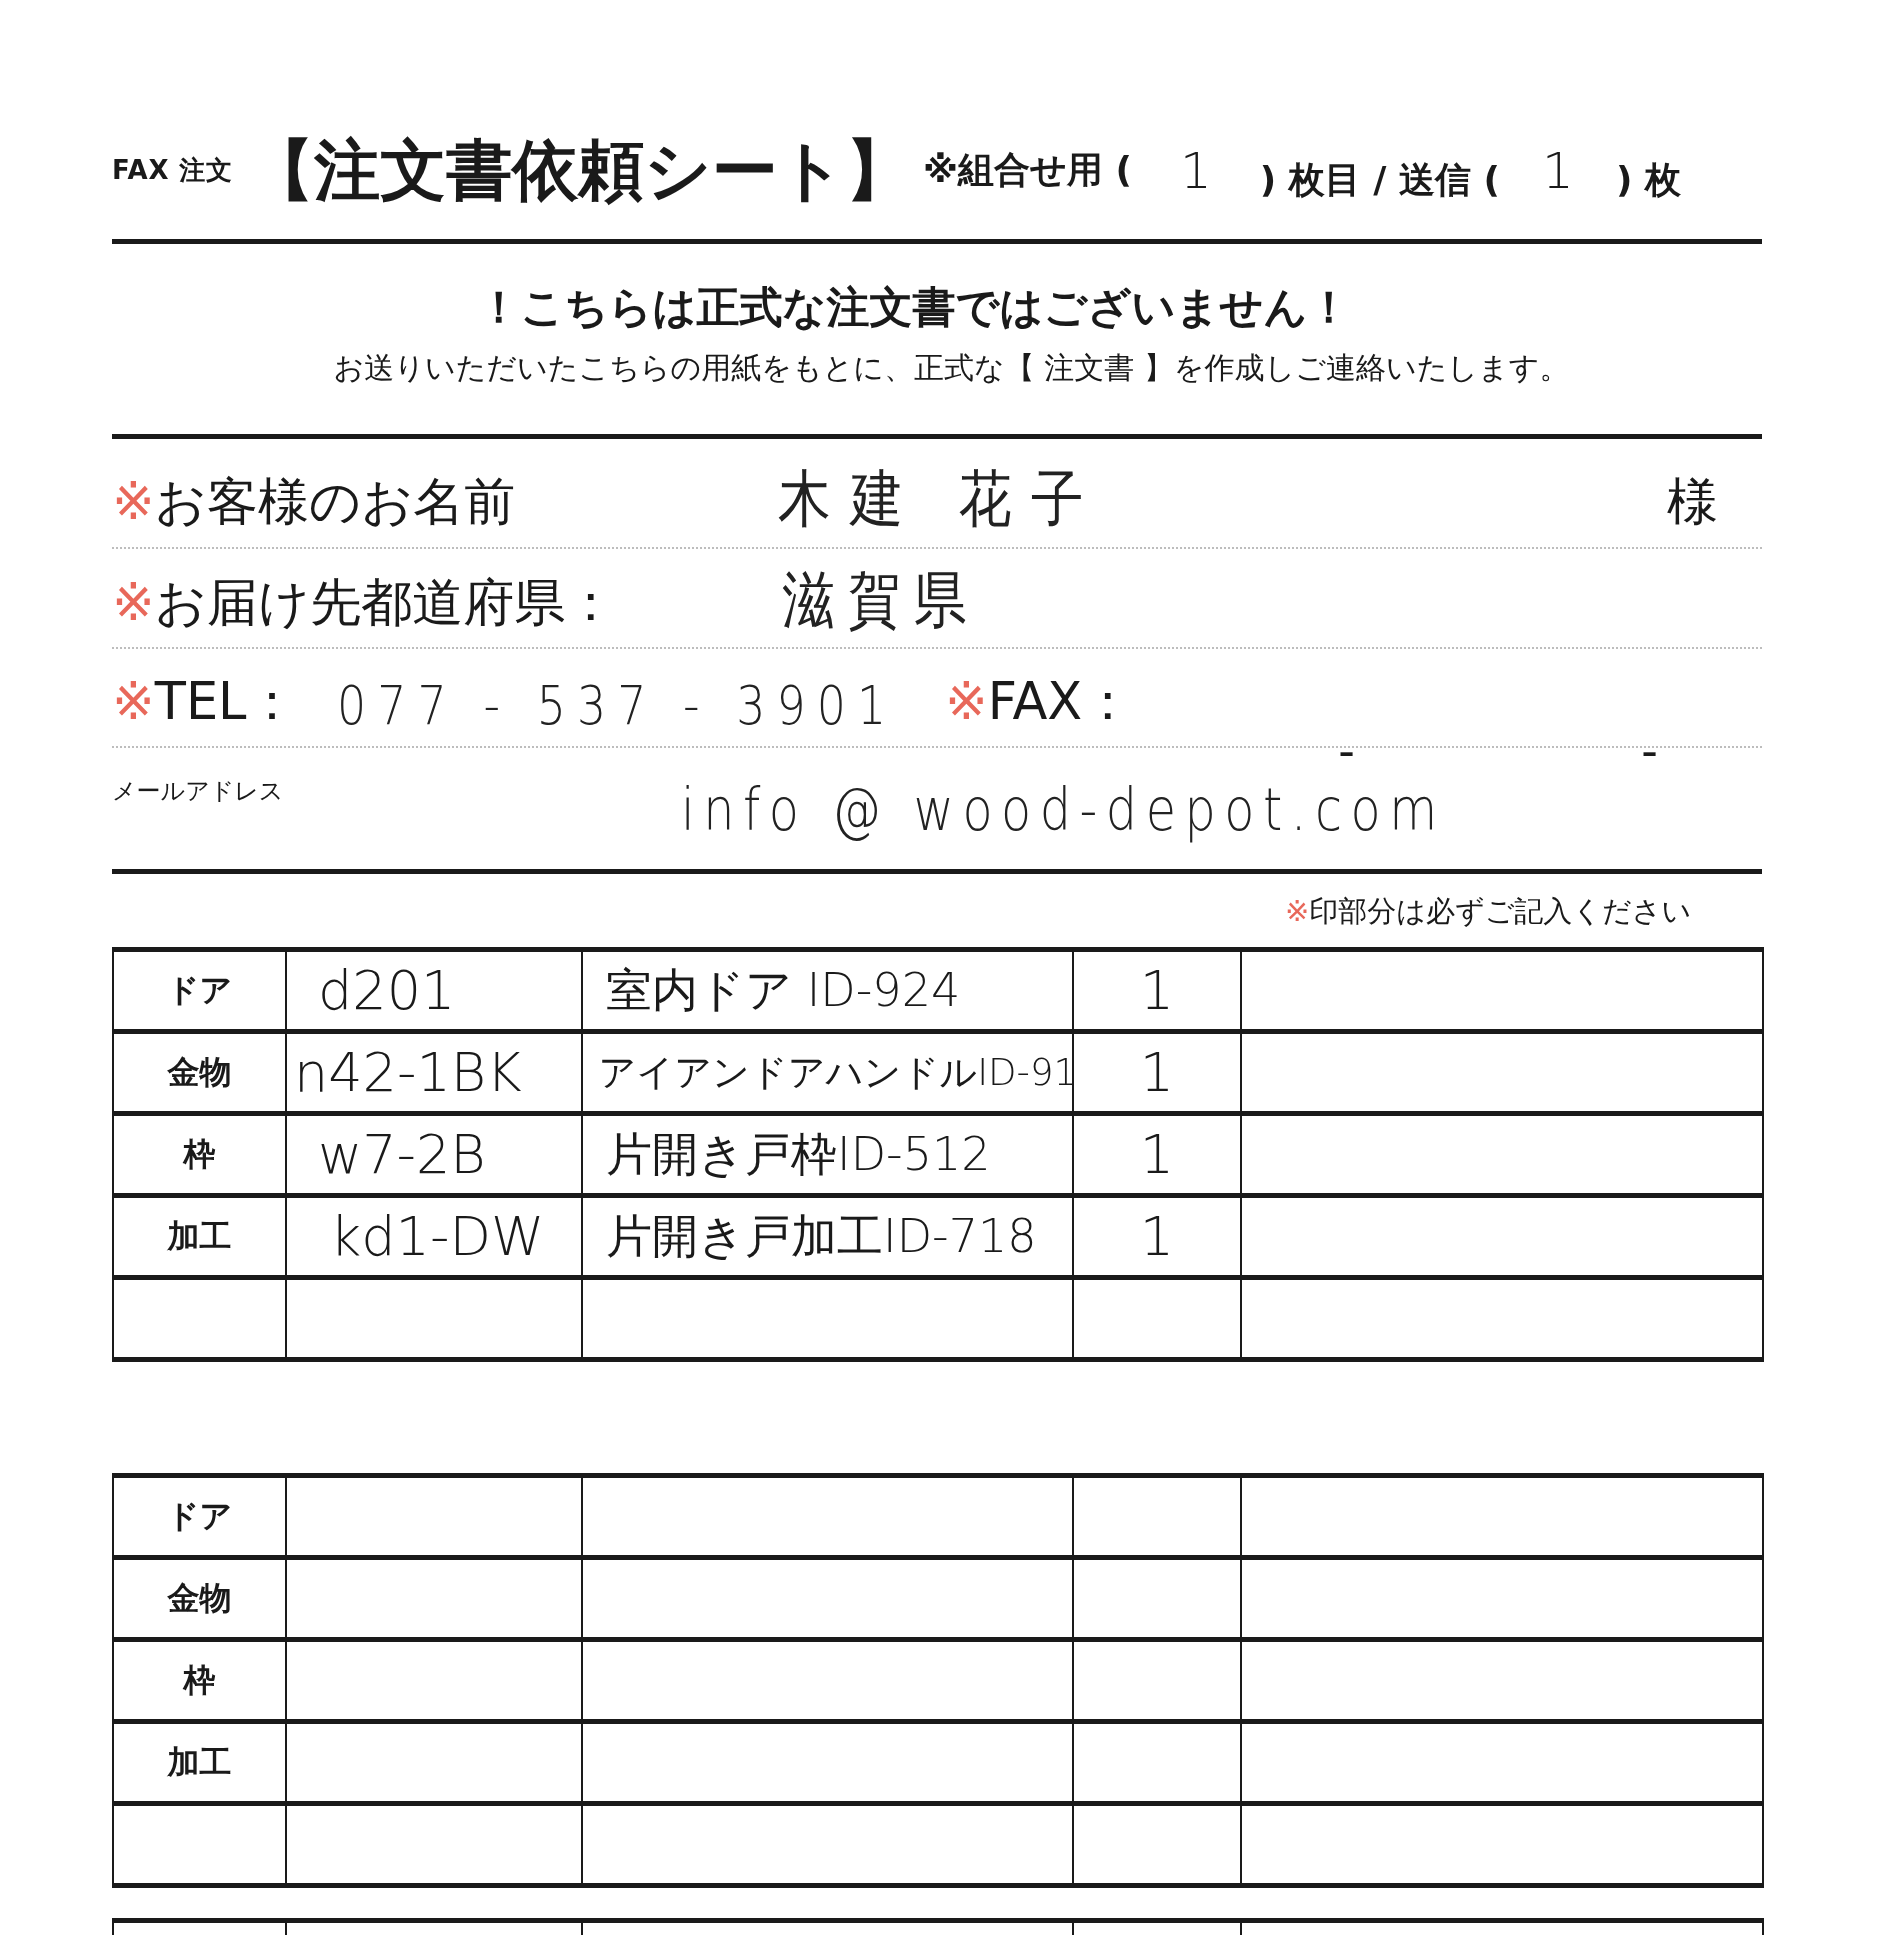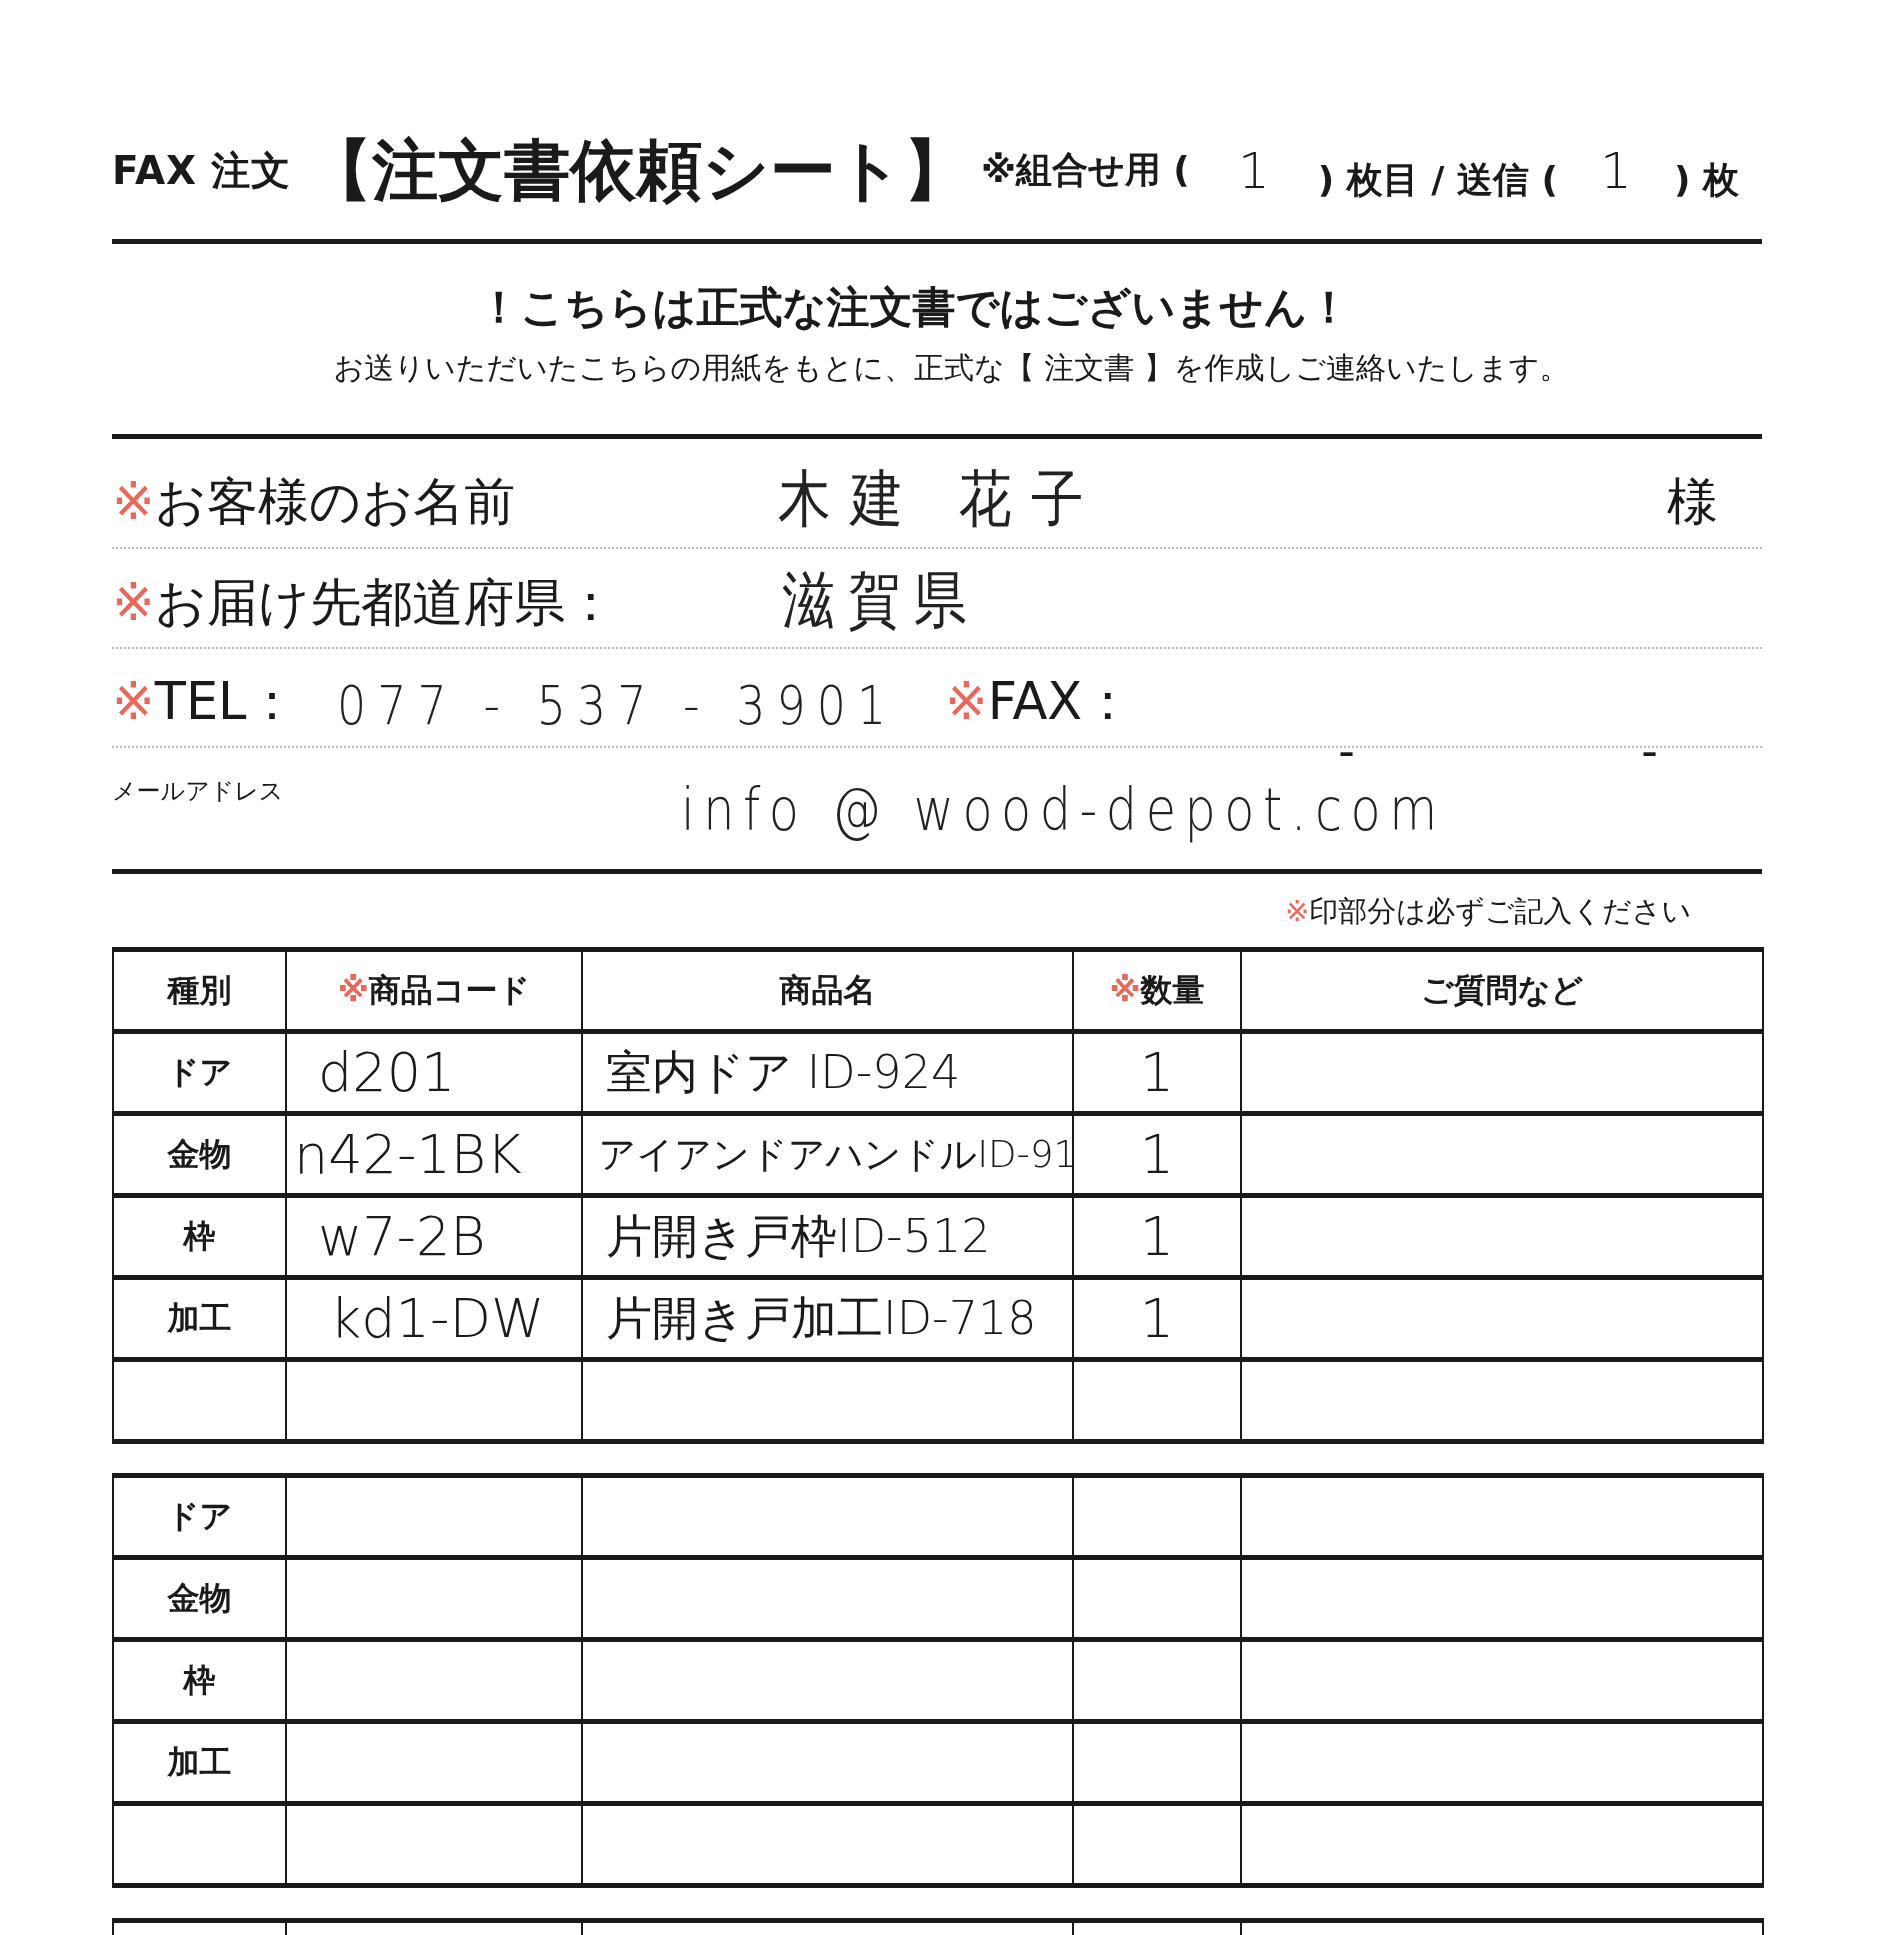--- a/index.html
+++ b/index.html
@@ -6,21 +6,21 @@
   html, body { width: 1903px; height: 2698px; background: #ffffff; }
   body { position: relative; font-family: "DejaVu Sans", "Liberation Sans", sans-serif; color: #1a1a1a; overflow: hidden; }
   .abs { position: absolute; }
   .red { color: #e8685a; }
   .hand { font-family: "DejaVu Sans", sans-serif; font-weight: 200; color: #222; letter-spacing: 7px; transform: scaleX(0.85); transform-origin: left center; display: inline-block; }
   .rule { position: absolute; left: 112px; width: 1650px; background: #1a1a1a; }
   .dotrule { position: absolute; left: 112px; width: 1650px; height: 0; border-top: 2.3px dotted #bdbdbd; }
 
   
   .title-row { top: 128px; left: 112px; width: 1665px; height: 85px; display: flex; align-items: center; white-space: nowrap; }
-  .t-fax { font-size: 39px; font-weight: bold; letter-spacing: 0.8px; }
+  .t-fax { font-size: 26px; font-weight: bold; letter-spacing: 0.8px; }
   .t-main { font-size: 66px; font-weight: bold; margin-left: 15.5px; }
   .t-combo { font-size: 36px; font-weight: bold; margin-left: 11.6px; }
   .t-paren { font-size: 36px; font-weight: bold; margin-top: 19px; }
   .t-num { font-size: 50px; font-weight: 200; display: inline-block; width: 128px; text-align: center; }
 
   .notice1 { top: 279px; left: 0; width: 1828px; text-align: center; font-size: 43px; font-weight: bold; }
   .notice2 { top: 348px; left: 0; width: 1903px; text-align: center; font-size: 30px; }
 
   .field-label { font-size: 51px; white-space: nowrap; }
   .field-label .red { font-size: 51px; }
@@ -99,27 +99,20 @@
 
 <table class="grid" style="top:947px;">
   <colgroup>
       <col style="width:173px">
       <col style="width:296px">
       <col style="width:491px">
       <col style="width:168px">
       <col style="width:522px">
     </colgroup>
   <tbody>
-      <tr style="height:82px">
-    <td class="hdr">種別</td>
-    <td class="hdr"><span class="red">※</span><span>商品コード</span></td>
-    <td class="hdr">商品名</td>
-    <td class="hdr"><span class="red">※</span><span>数量</span></td>
-    <td class="hdr">ご質問など</td>
-  </tr>
   <tr style="height:82px">
     <td class="cat">ドア</td>
     <td class="hw">d201</td>
     <td class="hw name">室内ドア ID-924</td>
     <td class="hw qty">1</td>
     <td></td>
   </tr>
   <tr style="height:82px">
     <td class="cat">金物</td>
     <td class="hw" style="padding-left:7px">n42-1BK</td>

